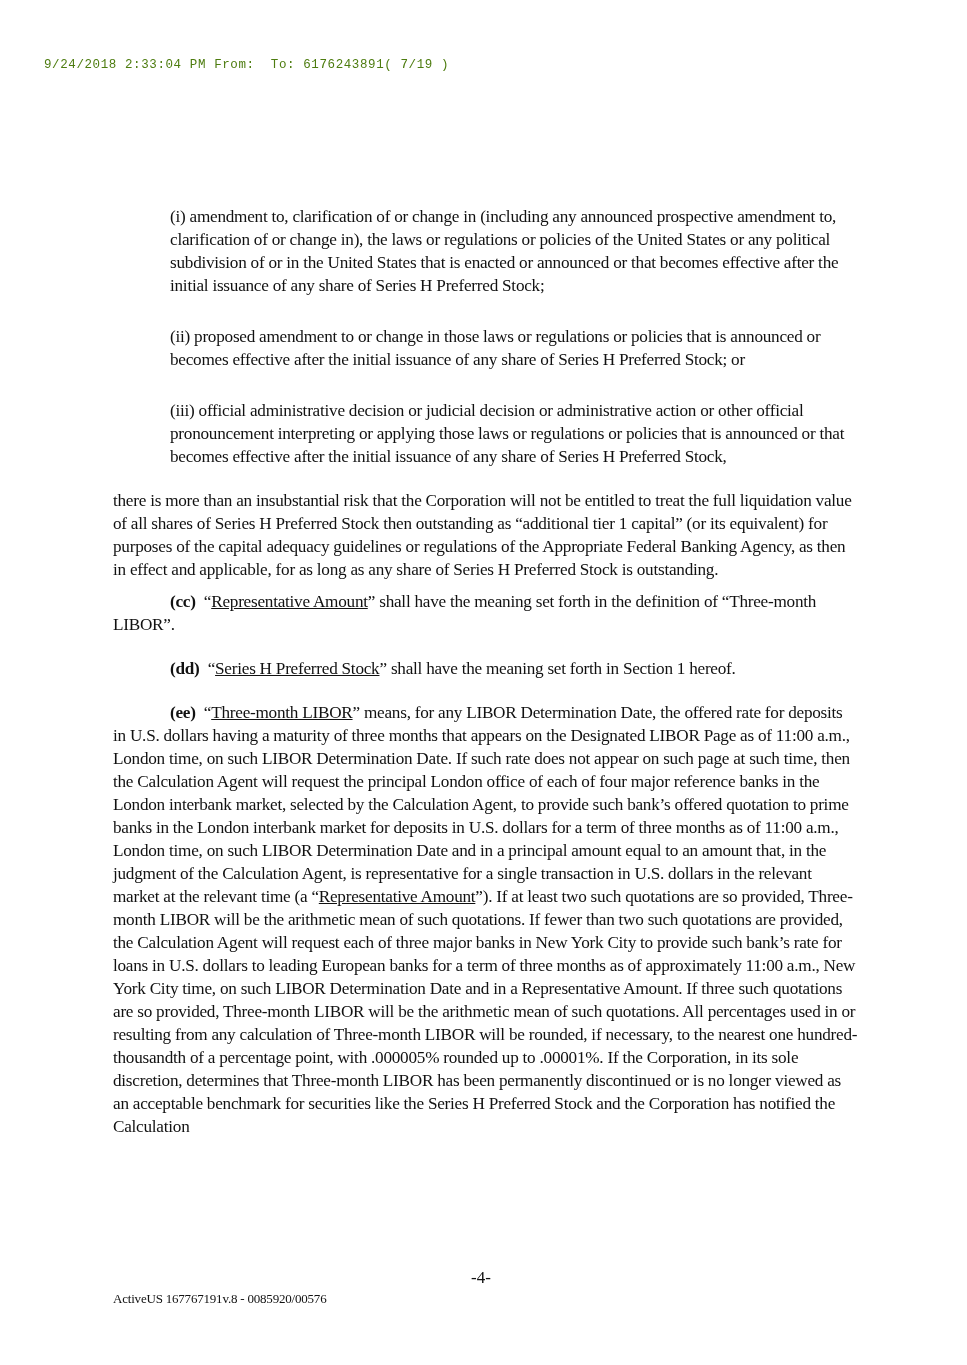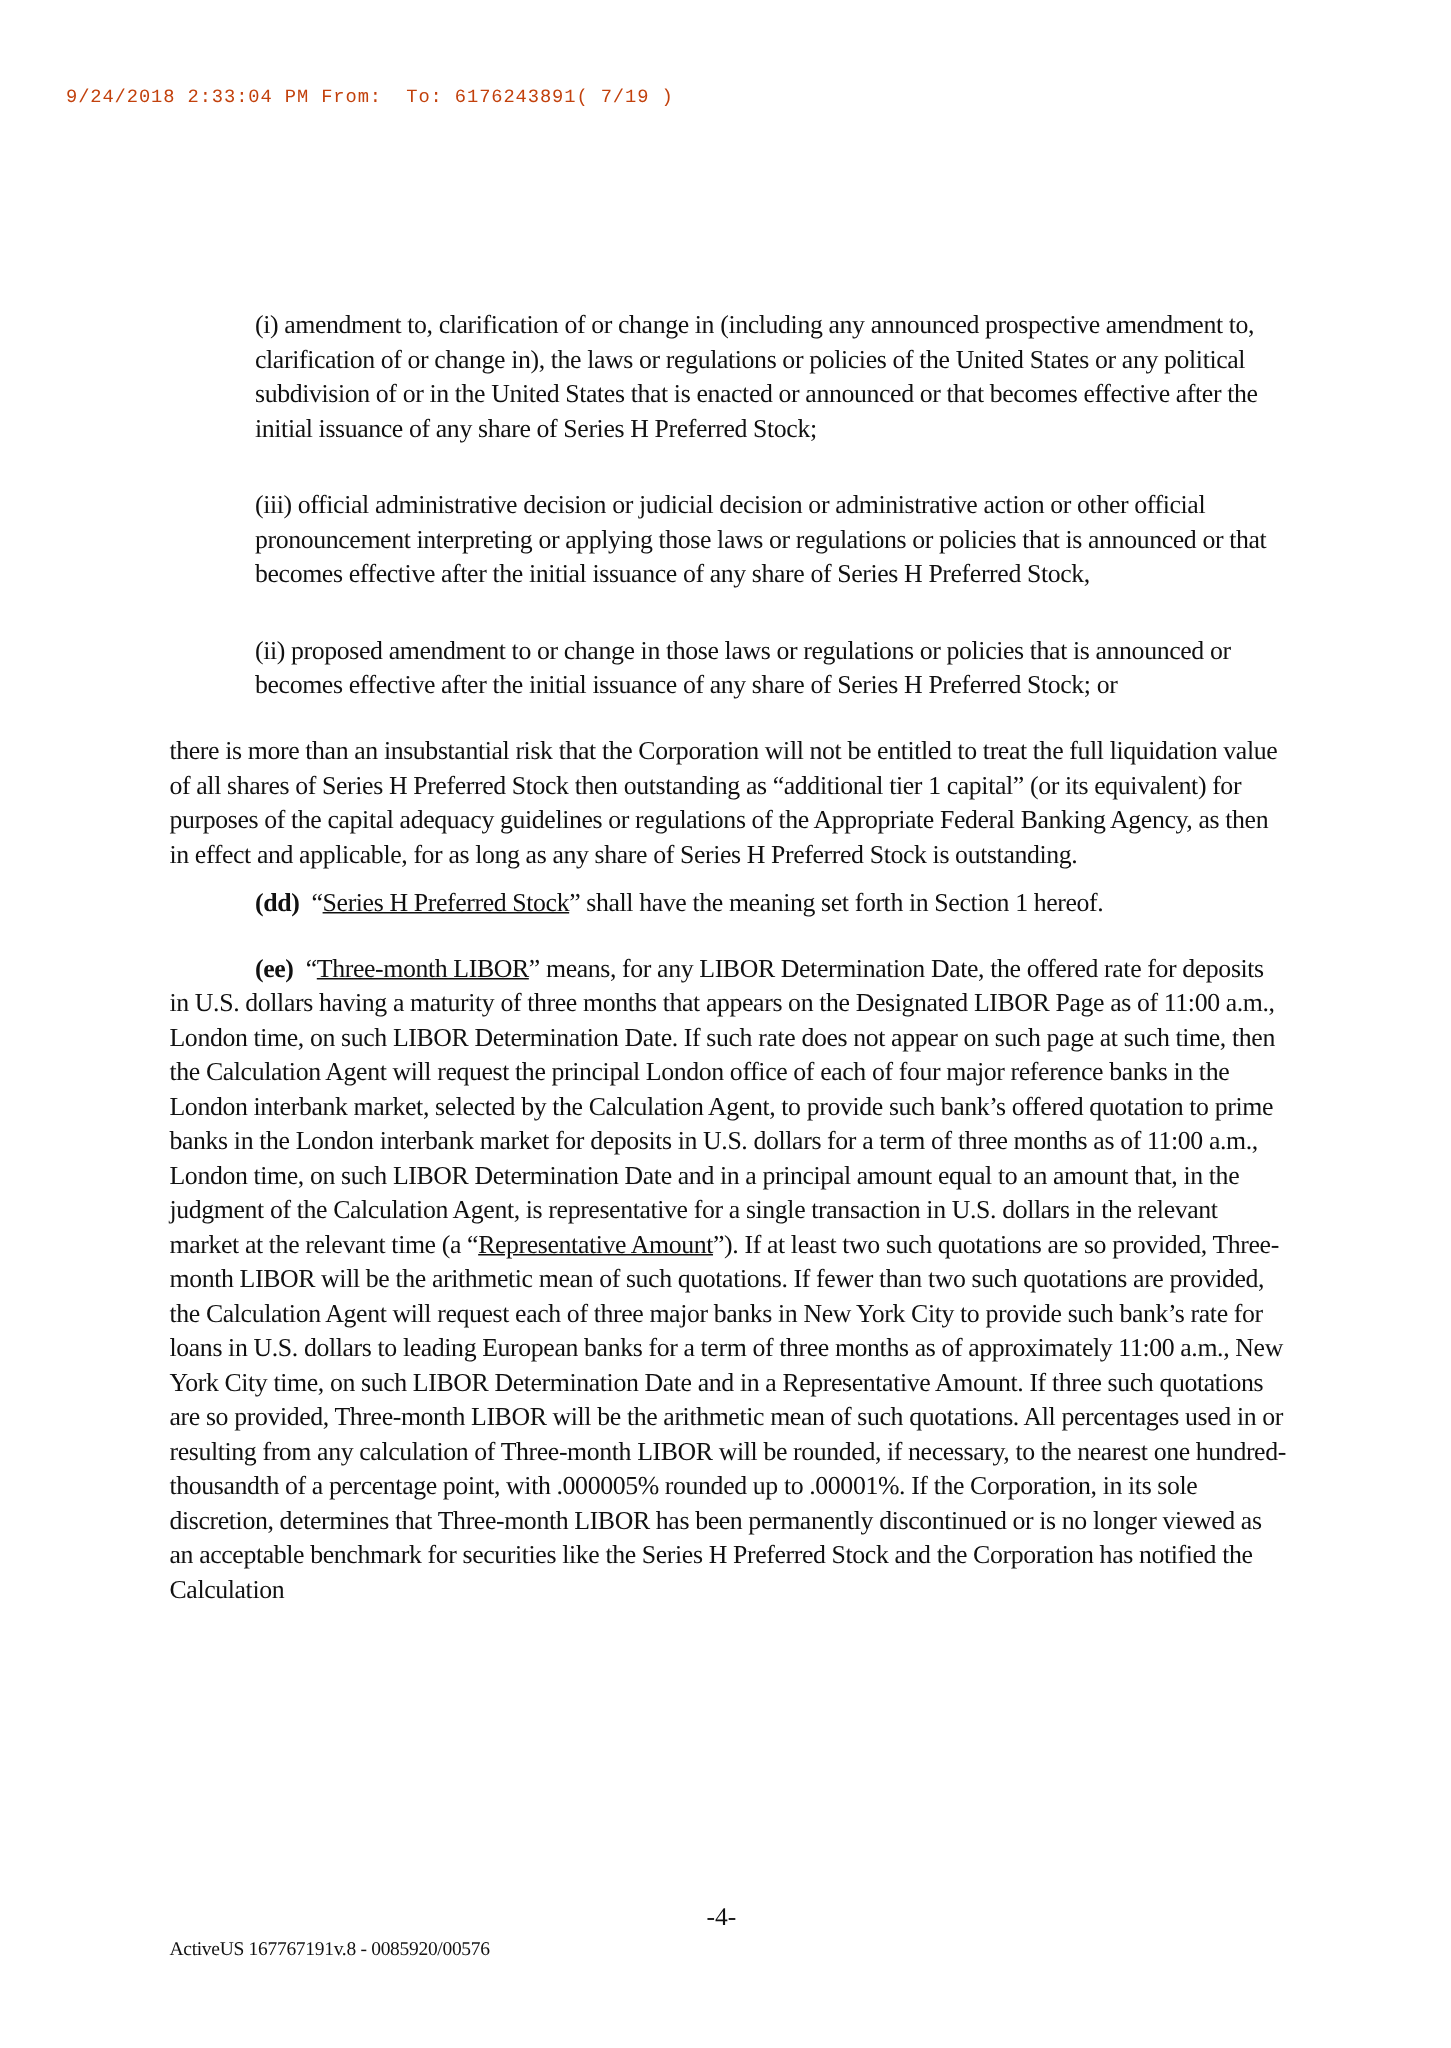--- a/index.html
+++ b/index.html
@@ -15,21 +15,21 @@
       color: #111111;
       font-family: "Liberation Serif", serif;
     }
     .fax-header {
       position: absolute;
       left: 44px;
       top: 58px;
       font-family: "Liberation Mono", monospace;
       font-size: 12.5px;
       letter-spacing: 0.6px;
-      color: #c2410c;
+      color: #4d7c0f;
       white-space: pre;
     }
     .page {
       position: absolute;
       left: 113px;
       top: 177px;
       width: 745px;
       font-size: 17.2px;
       line-height: 23px;
       letter-spacing: -0.25px;
@@ -68,25 +68,28 @@
     }
   </style>
 </head>
 <body>
 
 <div class="fax-header">9/24/2018 2:33:04 PM From:  To: 6176243891( 7/19 )</div>
 
 <div class="page">
 
   <div class="sub">(i) amendment to, clarification of or change in (including any announced prospective amendment to, clarification of or change in), the laws or regulations or policies of the United States or any political subdivision of or in the United States that is enacted or announced or that becomes effective after the initial issuance of any share of Series H Preferred Stock;</div>
+  <div class="sub">(ii) proposed amendment to or change in those laws or regulations or policies that is announced or becomes effective after the initial issuance of any share of Series H Preferred Stock; or</div>
   <div class="sub">(iii) official administrative decision or judicial decision or administrative action or other official pronouncement interpreting or applying those laws or regulations or policies that is announced or that becomes effective after the initial issuance of any share of Series H Preferred Stock,</div>
-  <div class="sub">(ii) proposed amendment to or change in those laws or regulations or policies that is announced or becomes effective after the initial issuance of any share of Series H Preferred Stock; or</div>
 
   <div class="para">there is more than an insubstantial risk that the Corporation will not be entitled to treat the full liquidation value of all shares of Series H Preferred Stock then outstanding as “additional tier 1 capital” (or its equivalent) for purposes of the capital adequacy guidelines or regulations of the Appropriate Federal Banking Agency, as then in effect and applicable, for as long as any share of Series H Preferred Stock is outstanding.</div>
 
+  <div class="def">
+    <span class="label">(cc)</span>&nbsp;&nbsp;<span>“</span><span class="u">Representative Amount</span><span>” shall have the meaning set forth in the definition of “Three-month LIBOR”.</span>
+  </div>
 
   <div class="def">
     <span class="label">(dd)</span>&nbsp;&nbsp;<span>“</span><span class="u">Series H Preferred Stock</span><span>” shall have the meaning set forth in Section 1 hereof.</span>
   </div>
 
   <div class="def">
     <span class="label">(ee)</span>&nbsp;&nbsp;<span>“</span><span class="u">Three-month LIBOR</span><span>” means, for any LIBOR Determination Date, the offered rate for deposits in U.S. dollars having a maturity of three months that appears on the Designated LIBOR Page as of 11:00 a.m., London time, on such LIBOR Determination Date. If such rate does not appear on such page at such time, then the Calculation Agent will request the principal London office of each of four major reference banks in the London interbank market, selected by the Calculation Agent, to provide such bank’s offered quotation to prime banks in the London interbank market for deposits in U.S. dollars for a term of three months as of 11:00 a.m., London time, on such LIBOR Determination Date and in a principal amount equal to an amount that, in the judgment of the Calculation Agent, is representative for a single transaction in U.S. dollars in the relevant market at the relevant time (a “</span><span class="u">Representative Amount</span><span>”). If at least two such quotations are so provided, Three-month LIBOR will be the arithmetic mean of such quotations. If fewer than two such quotations are provided, the Calculation Agent will request each of three major banks in New York City to provide such bank’s rate for loans in U.S. dollars to leading European banks for a term of three months as of approximately 11:00 a.m., New York City time, on such LIBOR Determination Date and in a Representative Amount. If three such quotations are so provided, Three-month LIBOR will be the arithmetic mean of such quotations. All percentages used in or resulting from any calculation of Three-month LIBOR will be rounded, if necessary, to the nearest one hundred-thousandth of a percentage point, with .000005% rounded up to .00001%. If the Corporation, in its sole discretion, determines that Three-month LIBOR has been permanently discontinued or is no longer viewed as an acceptable benchmark for securities like the Series H Preferred Stock and the Corporation has notified the Calculation</span>
   </div>
 
 </div>

